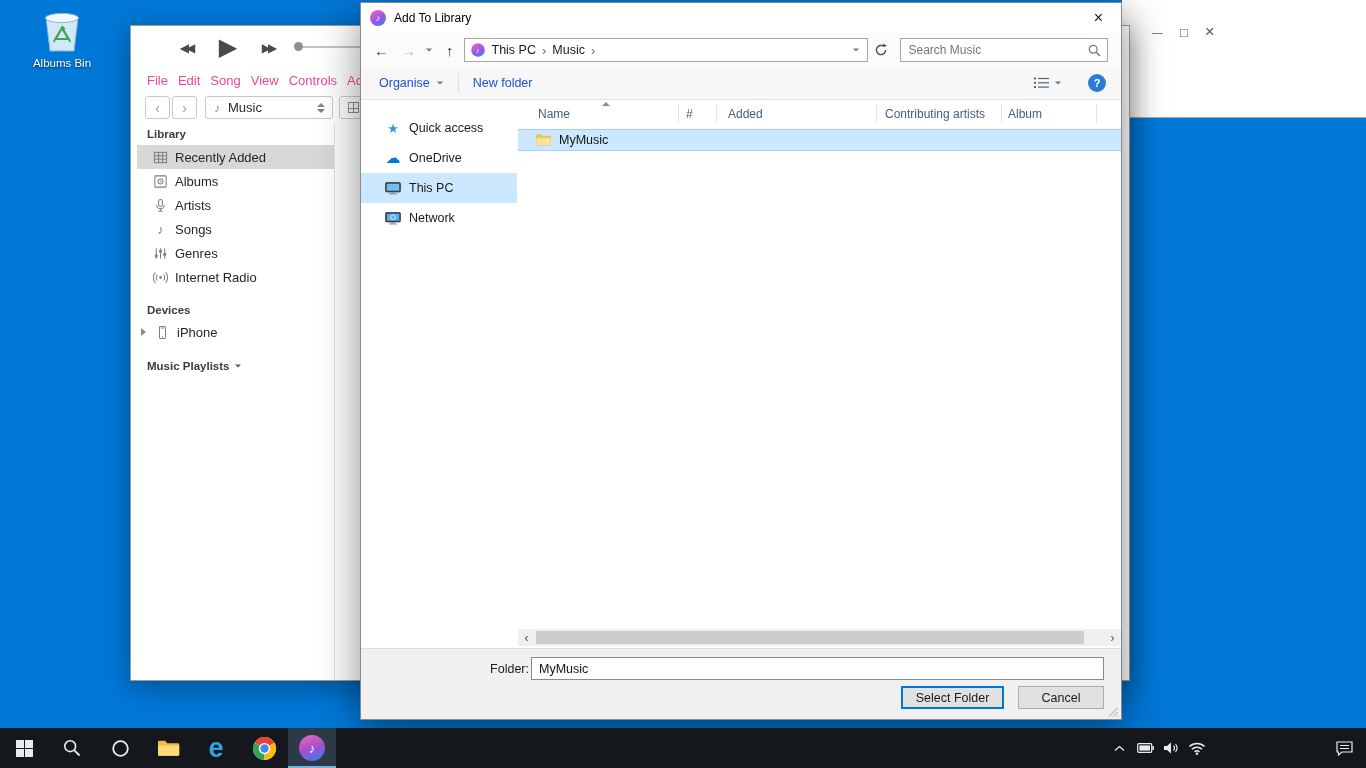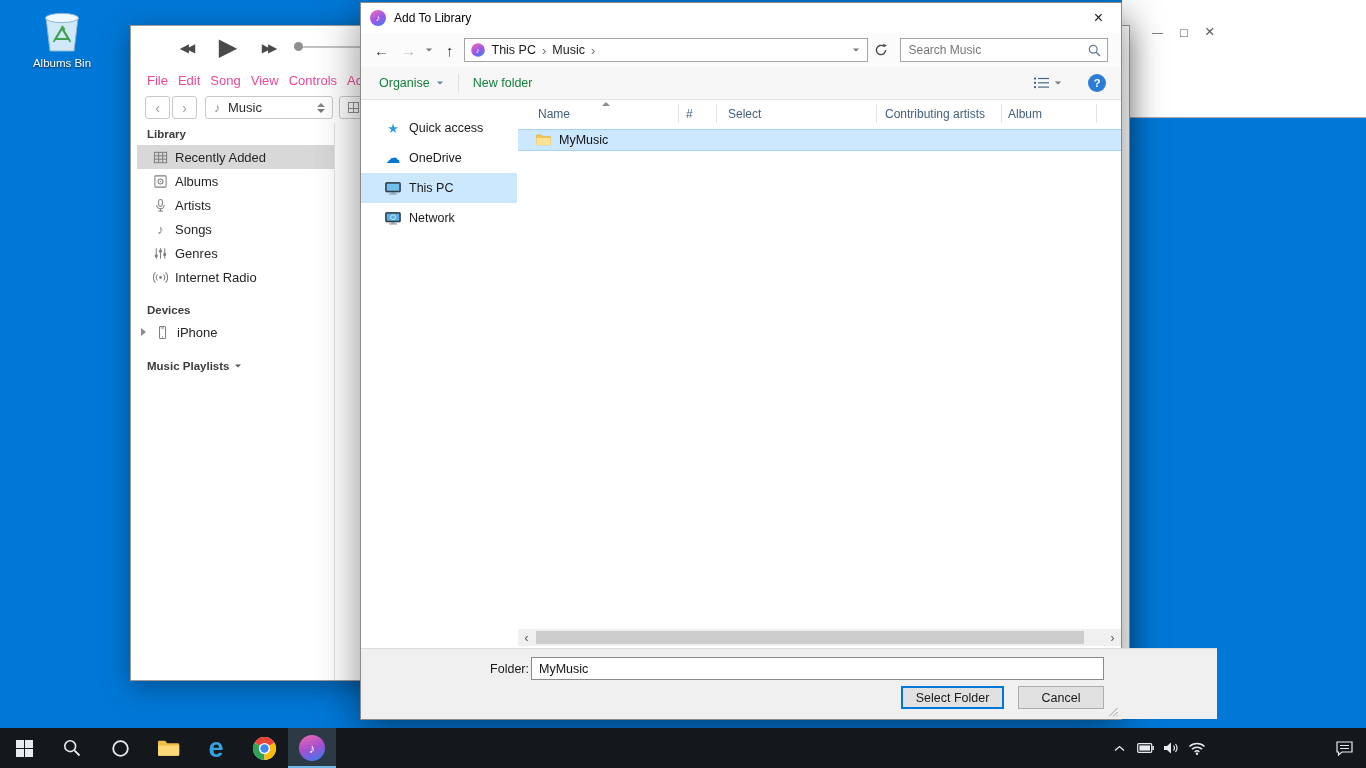--- a/index.html
+++ b/index.html
@@ -35,21 +35,21 @@
   .dialog{background:#f0f0f0;border:1px solid #8a8a8a;box-shadow:0 12px 40px rgba(0,0,0,.45);}
   .addressbar{display:flex;align-items:center;width:404px;height:24px;margin-left:10px;background:#fff;border:1px solid #a5a5a5;
               font-size:12.5px;color:#1a1a1a;}
   .crumb{padding:0 6px;}
   .crumb-sep{color:#6a6a6a;font-size:13px;}
   .refresh-btn{width:22px;height:24px;display:flex;align-items:center;justify-content:center;margin-left:2px;}
   .searchbox{position:relative;width:208px;height:24px;margin-left:8px;background:#fff;border:1px solid #a5a5a5;}
   .searchbox input{width:100%;height:100%;border:none;outline:none;font-family:inherit;font-size:12px;padding:0 24px 0 8px;color:#333;background:transparent;}
   .searchbox input::placeholder{color:#767676;}
   .searchbox svg{position:absolute;right:6px;top:5px;}
-  .cmd{font-size:12.5px;color:#15803d;display:flex;align-items:center;cursor:default;justify-content:flex-end;}
+  .cmd{font-size:12.5px;color:#1d4ed8;display:flex;align-items:center;cursor:default;justify-content:flex-end;}
   .helpbtn{width:18px;height:18px;border-radius:50%;background:#2c7cd6;color:#fff;font-size:11px;font-weight:bold;
            display:flex;align-items:center;justify-content:center;margin-right:15px;}
   .nav-item{display:flex;align-items:center;height:30px;padding-left:24px;gap:8px;font-size:12.5px;color:#1a1a1a;}
   .nav-item.selected-blue{background:#cce8ff;}
   .col-h{position:absolute;top:7px;font-size:12px;color:#44607c;}
   .col-sep{position:absolute;top:4px;width:1px;height:19px;background:#e3e3e3;}
   .sort-up{position:absolute;top:2px;width:0;height:0;border-left:4px solid transparent;border-right:4px solid transparent;border-bottom:4px solid #8c8c8c;}
   .file-row{position:absolute;left:0;width:603px;height:22px;background:#cce8ff;border-top:1px solid #a9d1f5;border-bottom:1px solid #a9d1f5;
             display:flex;align-items:center;padding-left:18px;gap:8px;font-size:12.5px;color:#111;}
   .scroll-arrow{width:17px;text-align:center;font-size:12px;color:#555;}
@@ -299,21 +299,21 @@
         </svg>
         <span>Network</span>
       </div>
     </div>
 
     <div class="abs" style="left:157px;top:97px;width:603px;height:548px;">
       <div class="abs" style="left:0;top:0;width:603px;height:27px;">
         <i class="sort-up" style="left:84px;"></i>
         <span class="col-h" style="left:20px;">Name</span>
         <span class="col-h" style="left:168px;">#</span>
-        <span class="col-h" style="left:210px;">Select</span>
+        <span class="col-h" style="left:210px;">Added</span>
         <span class="col-h" style="left:367px;">Contributing artists</span>
         <span class="col-h" style="left:490px;">Album</span>
         <i class="col-sep" style="left:160px;"></i>
         <i class="col-sep" style="left:198px;"></i>
         <i class="col-sep" style="left:358px;"></i>
         <i class="col-sep" style="left:483px;"></i>
         <i class="col-sep" style="left:578px;"></i>
       </div>
 
       <div class="file-row" style="top:29px;">
@@ -324,21 +324,21 @@
         <span>MyMusic</span>
       </div>
 
       <div class="abs" style="left:0;top:529px;width:603px;height:17px;background:#f0f0f0;display:flex;align-items:center;justify-content:space-between;">
         <span class="scroll-arrow">‹</span>
         <div class="scroll-thumb" style="left:18px;width:548px;"></div>
         <span class="scroll-arrow">›</span>
       </div>
     </div>
 
-    <div class="abs" style="left:0;top:645px;width:856px;height:71px;background:#f0f0f0;border-top:1px solid #dcdcdc;">
+    <div class="abs" style="left:0;top:645px;width:760px;height:71px;background:#f0f0f0;border-top:1px solid #dcdcdc;">
       <label class="abs" style="left:104px;top:13px;width:64px;text-align:right;font-size:12.5px;">Folder:</label>
       <input class="abs" style="left: 170px; top: 8px; width: 573px; height: 23px; border: 1px solid rgb(138, 138, 138); font-size: 12.5px; padding: 0px 7px; font-family: inherit; color: rgb(17, 17, 17); outline: none;" value="MyMusic">
       <button class="abs btn default" style="left:540px;top:37px;width:103px;">Select Folder</button>
       <button class="abs btn" style="left:657px;top:37px;width:86px;">Cancel</button>
       <svg class="abs" style="left:746px;top:57px;" width="12" height="12">
         <path d="M10.5 2 L2 10.5 M10.5 6 L6 10.5 M10.5 9.5 L9.5 10.5" stroke="#a0a0a0" stroke-width="1" fill="none"></path>
       </svg>
     </div>
   </div>
 

